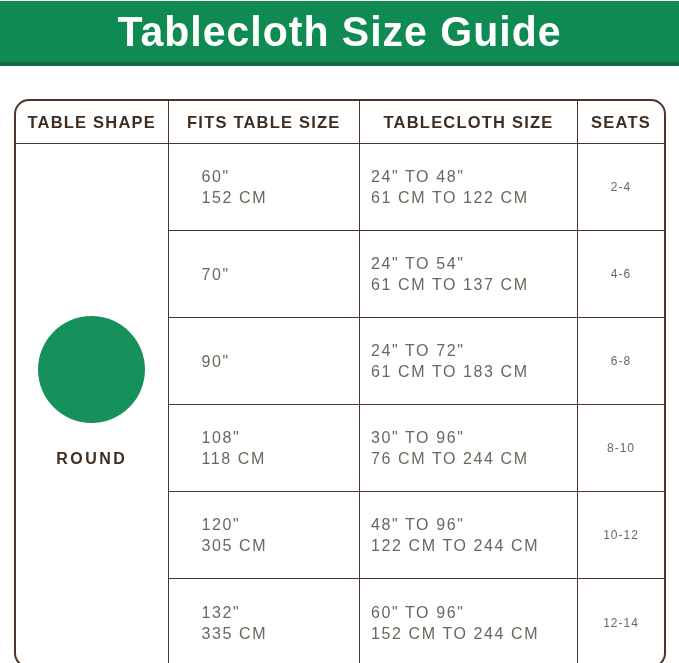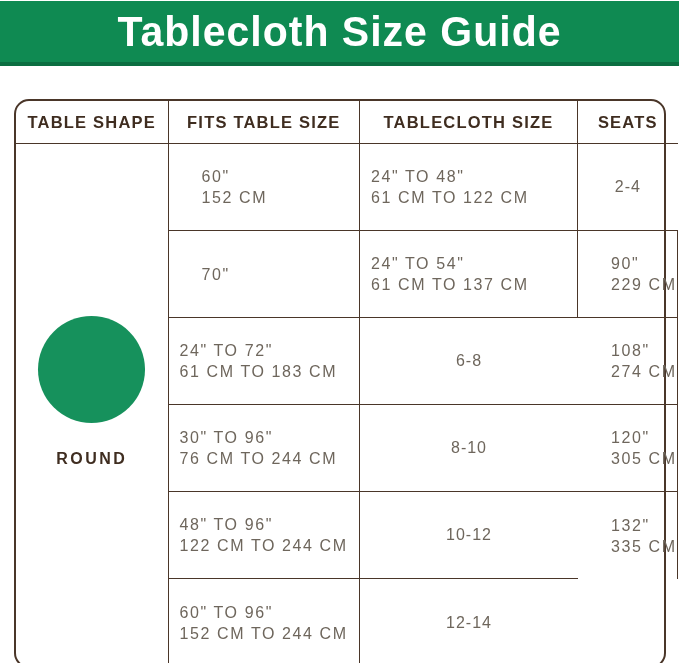--- a/index.html
+++ b/index.html
@@ -47,21 +47,21 @@
   }
   .datacell {
     flex-direction: column; justify-content: center;
     color: var(--cell_text);
     font-size: 16px; letter-spacing: 1.6px; line-height: 21px;
     white-space: nowrap;
   }
   .size-col { padding-left: 33px; }
   .fits-col { padding-left: 11px; }
   .seats-col { align-items: center; justify-content: center;
-    color: var(--cell_text); font-size: 16px; letter-spacing: 1px; }
+    color: var(--cell_text); font-size: 12px; letter-spacing: 1px; }
   .shape-cell {
     grid-row: 2 / 8; grid-column: 1;
     flex-direction: column; align-items: center;
     padding-top: 172px;
   }
   .shape-circle {
     width: 107px; height: 107px; border-radius: 50%;
     background: var(--circle_green);
   }
   .shape-label {
@@ -104,34 +104,34 @@
   </div>
   <div class="cell seats-col b-b">2-4</div>
 
   <div class="cell datacell size-col b-r b-b">
     <div>70"</div>
   </div>
   <div class="cell datacell fits-col b-r b-b">
     <div>24" TO 54"</div>
     <div>61 CM TO 137 CM</div>
   </div>
+  <div class="cell seats-col b-b">4-6</div>
 
   <div class="cell datacell size-col b-r b-b">
     <div>90"</div>
-    <div>229 CM</div>
   </div>
   <div class="cell datacell fits-col b-r b-b">
     <div>24" TO 72"</div>
     <div>61 CM TO 183 CM</div>
   </div>
   <div class="cell seats-col b-b">6-8</div>
 
   <div class="cell datacell size-col b-r b-b">
     <div>108"</div>
-    <div>274 CM</div>
+    <div>118 CM</div>
   </div>
   <div class="cell datacell fits-col b-r b-b">
     <div>30" TO 96"</div>
     <div>76 CM TO 244 CM</div>
   </div>
   <div class="cell seats-col b-b">8-10</div>
 
   <div class="cell datacell size-col b-r b-b">
     <div>120"</div>
     <div>305 CM</div>

